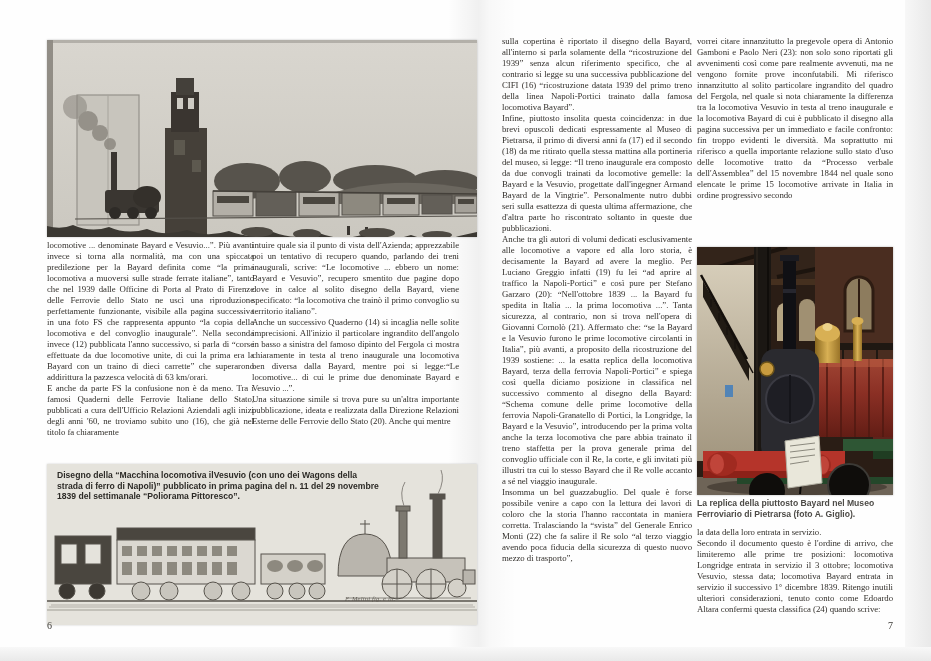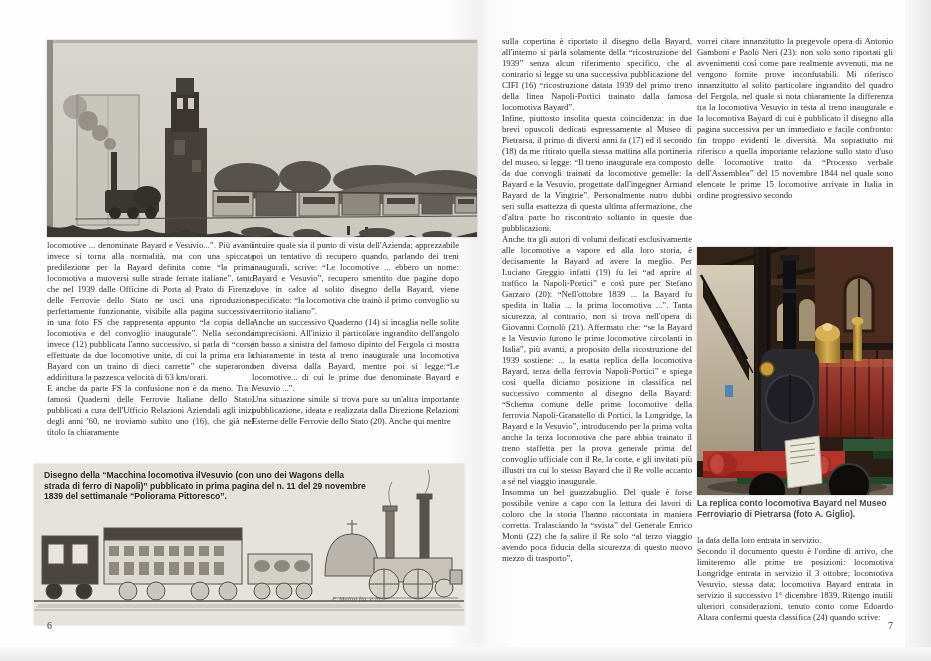--- a/index.html
+++ b/index.html
@@ -19,33 +19,33 @@
   
   .caption{font-family:"Liberation Sans", sans-serif;font-weight:bold;font-size:8.6px;
            line-height:10.6px;}
   
   .engraving-top{position:absolute;left:47px;top:40px;width:430px;height:197px;
                  box-shadow:0 0 2px rgba(0,0,0,.25);}
   .engraving-top .caption{position:absolute;top:8px;right:14px;width:224px;color:#f4f2ec;
                           text-shadow:0 0 1px rgba(0,0,0,.6);}
   .lp-col1{position:absolute;left:47px;top:240px;width:207px;height:224px;overflow:hidden;}
   .lp-col2{position:absolute;left:252px;top:240px;width:207px;height:224px;overflow:hidden;}
-  .engraving-bottom{position:absolute;left:34px;top:464px;width:430px;height:161px;
+  .engraving-bottom{position:absolute;left:47px;top:464px;width:430px;height:161px;
                     box-shadow:0 0 2px rgba(0,0,0,.2);}
   .engraving-bottom .caption{position:absolute;top:6px;left:10px;width:324px;color:#2d2b27;}
   .pagenum{position:absolute;font-size:10px;color:#3a3834;}
   #pagenum-left{left:47px;top:620px;}
   #pagenum-right{left:800px;top:620px;width:93px;text-align:right;}
   
   .rp-col1{position:absolute;left:502px;top:36px;width:190px;height:578px;overflow:hidden;}
   .rp-col2{position:absolute;left:697px;top:36px;width:196px;height:578px;}
   .rp-col2 .pre-photo{height:211px;overflow:hidden;}
   .photo{position:relative;width:196px;height:248px;overflow:hidden;box-shadow:0 0 2px rgba(0,0,0,.3);}
   .photo-caption{margin-top:3px;color:#4d4b47;}
-  .post-photo{margin-top:16px;height:108px;overflow:hidden;}
+  .post-photo{margin-top:8px;height:108px;overflow:hidden;}
   .signature{position:absolute;left:298px;top:131px;font-style:italic;font-size:6.5px;
              color:#5f5b54;letter-spacing:.2px;}
   svg{display:block;}
 </style>
 </head>
 <body>
 
 <div id="spread">
   <div class="gutter"></div>
   <div class="edge-right"></div>
@@ -387,21 +387,21 @@
             <g stroke="#8a887d" stroke-width="1">
               <line x1="93" y1="199" x2="118" y2="196"></line>
                 <line x1="93" y1="205" x2="118" y2="202"></line>
               <line x1="93" y1="211" x2="118" y2="208"></line>
                 <line x1="93" y1="217" x2="112" y2="214"></line>
             </g>
           </g>
         </svg>
       </div>
 
-      <div class="caption photo-caption">La replica conto locomotiva Bayard nel Museo Ferroviario di Pietrarsa (foto A. Giglio).</div>
+      <div class="caption photo-caption">La replica della piuttosto Bayard nel Museo Ferroviario di Pietrarsa (foto A. Giglio).</div>
 
       <div class="post-photo body-text">
         <p>la data della loro entrata in servizio.</p>
         <p>Secondo il documento questo è l'ordine di arrivo, che limiteremo alle prime tre posizioni: locomotiva Longridge entrata in servizio il 3 ottobre; locomotiva Vesuvio, stessa data; locomotiva Bayard entrata in servizio il successivo 1° dicembre 1839. Ritengo inutili ulteriori considerazioni, tenuto conto come Edoardo Altara confermi questa classifica (24) quando scrive:</p>
       </div>
     </div>
 
     <div class="pagenum" id="pagenum-right">7</div>
   </div>
 </div>

